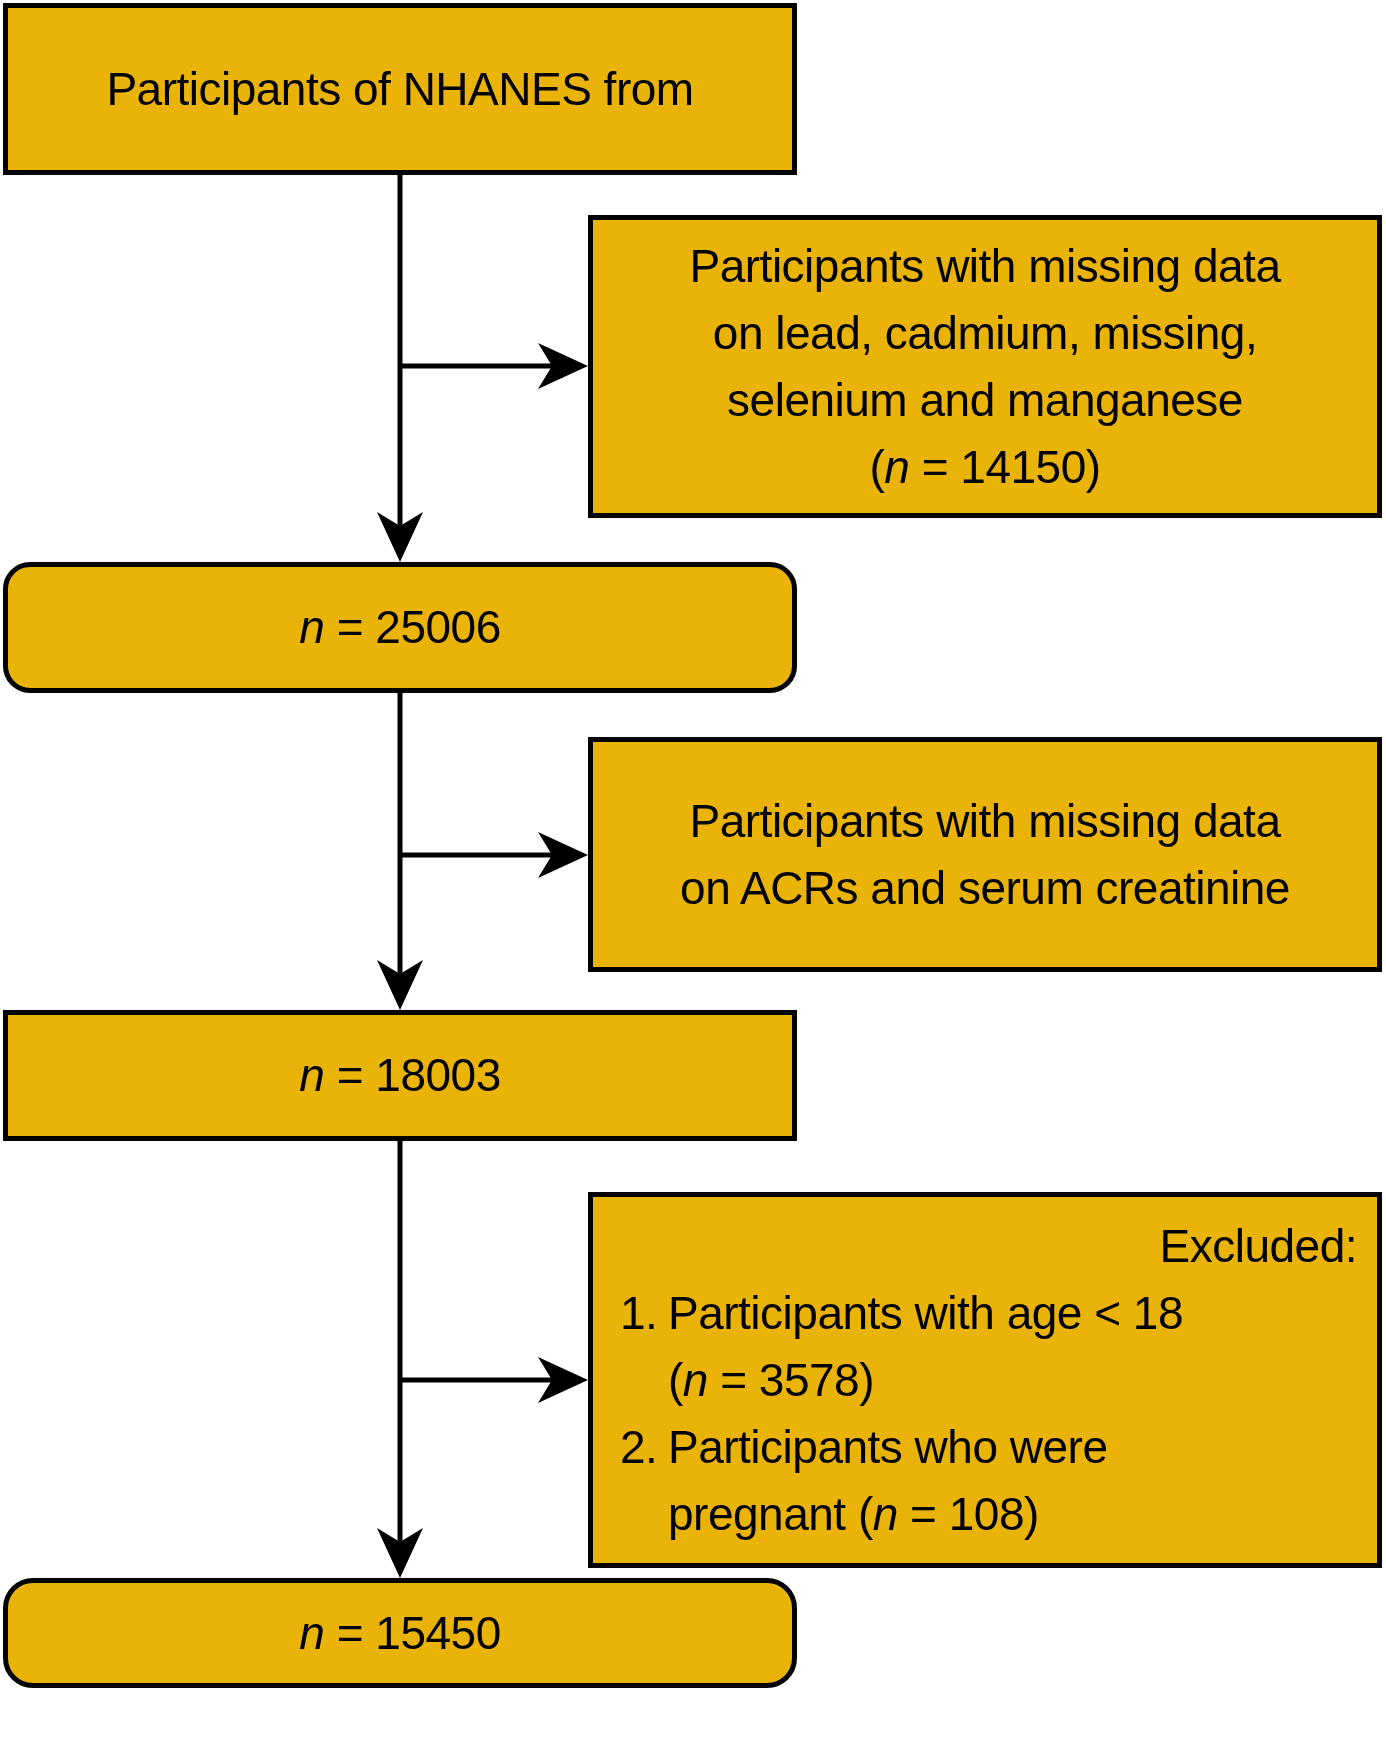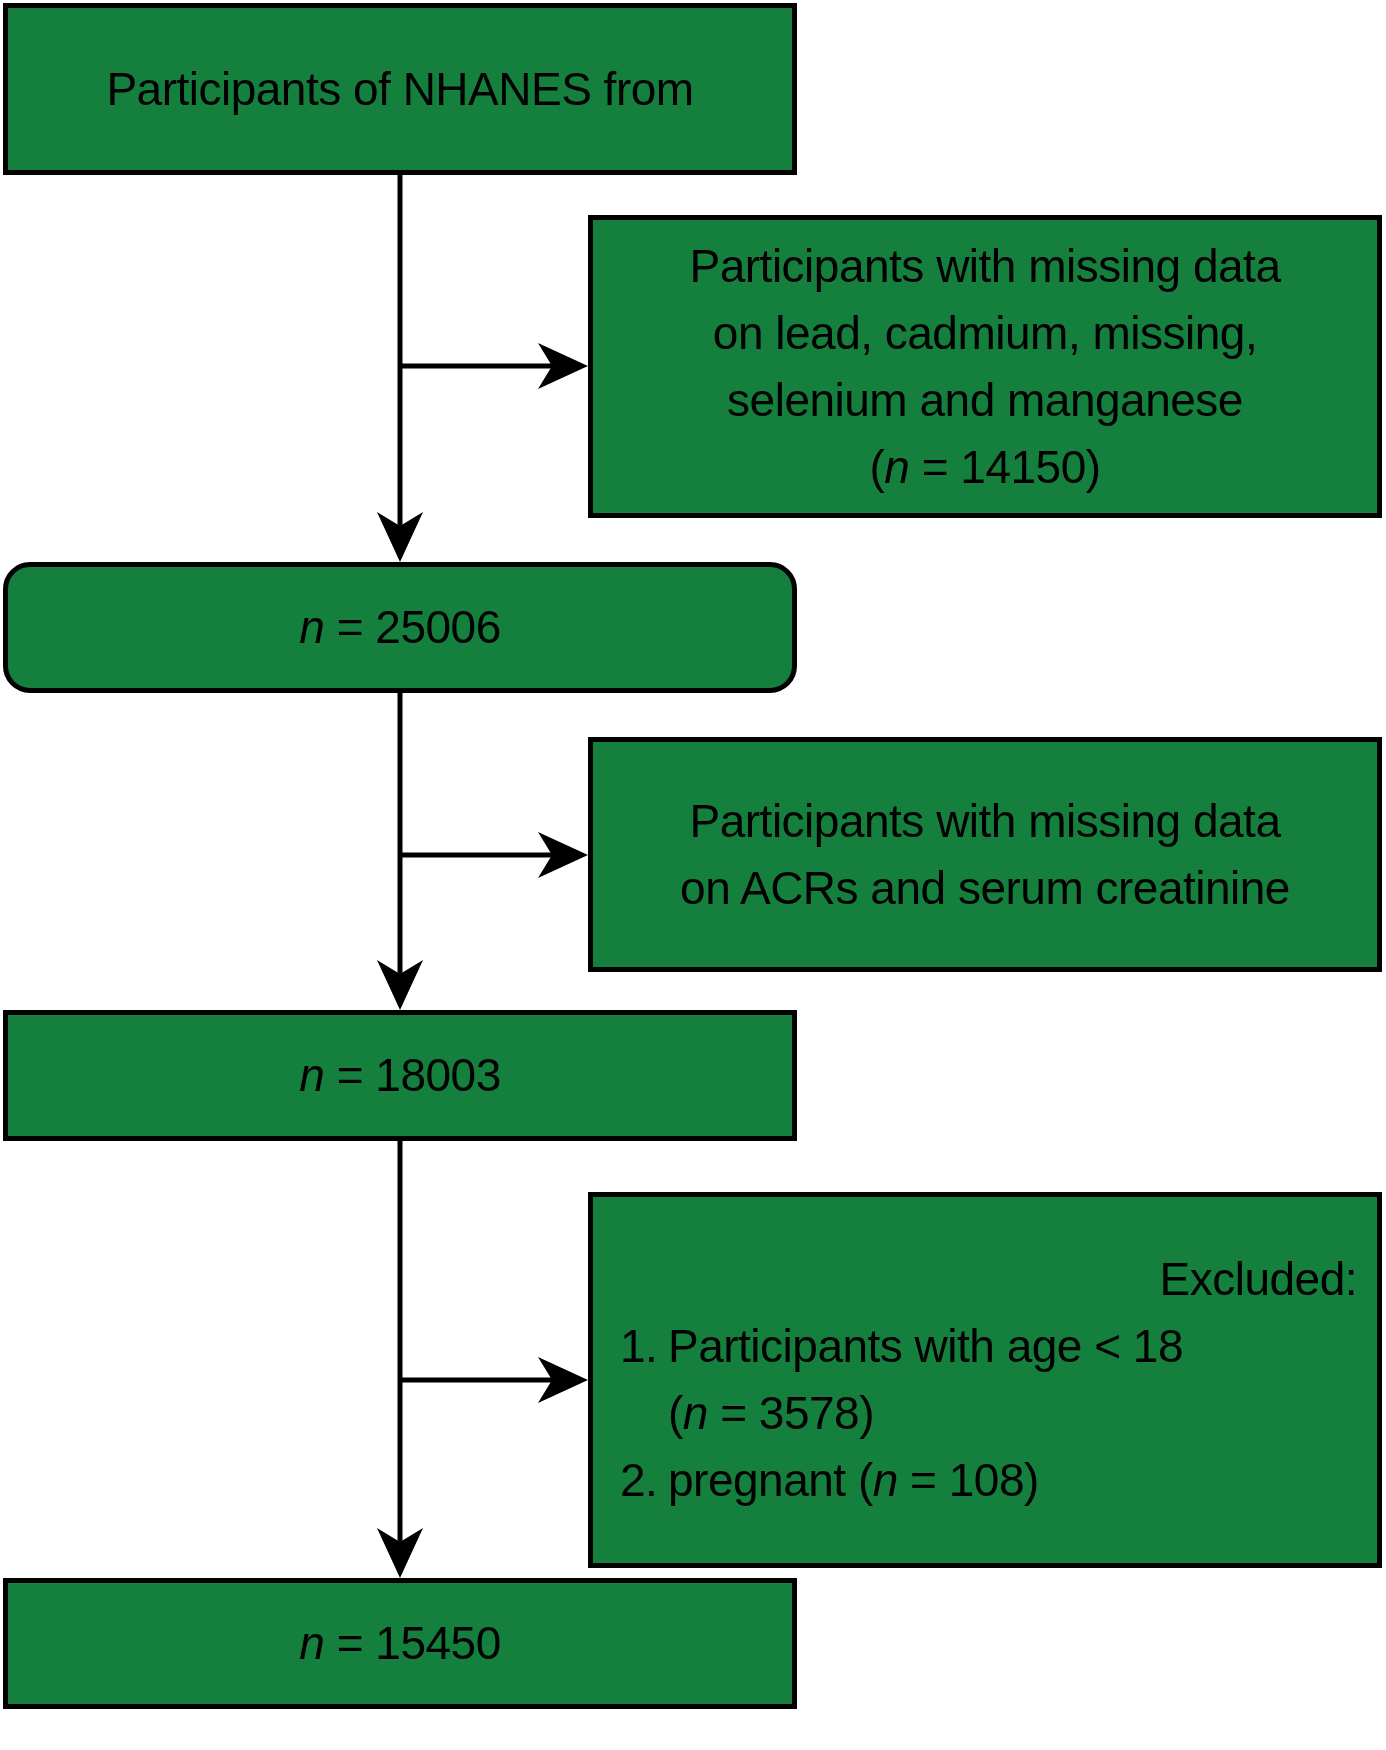--- a/index.html
+++ b/index.html
@@ -23,38 +23,38 @@
     position: absolute;
     left: 0;
     top: 0;
     width: 1386px;
     height: 1750px;
   }
   .box {
     position: absolute;
     box-sizing: border-box;
     border: 5px solid #000000;
-    background: #15803d;
+    background: #eab308;
     display: flex;
     flex-direction: column;
     align-items: center;
     justify-content: center;
     text-align: center;
   }
   .box .line {
     white-space: nowrap;
   }
   .it {
     font-style: italic;
   }
   
   .box-start  { left: 3px;   top: 3px;    width: 794px; height: 172px; }
   .box-n1     { left: 3px;   top: 562px;  width: 794px; height: 131px; border-radius: 27px; }
   .box-n2     { left: 3px;   top: 1010px; width: 794px; height: 131px; }
-  .box-n3     { left: 3px;   top: 1578px; width: 794px; height: 131px; }
+  .box-n3     { left: 3px;   top: 1578px; width: 794px; height: 110px; border-radius: 30px; }
   
   .box-side1  { left: 588px; top: 215px;  width: 794px; height: 303px; }
   .box-side2  { left: 588px; top: 737px;  width: 794px; height: 235px; }
   .box-side3  {
     left: 588px; top: 1192px; width: 794px; height: 376px;
     justify-content: center;
     align-items: stretch;
     text-align: left;
     padding: 6px 20px 6px 27px;
   }
@@ -167,20 +167,23 @@
         </div>
         <div class="line">
           <span>(</span><span class="it">n</span><span> = 3578)</span>
         </div>
       </div>
     </div>
     <div class="excl-item">
       <div class="excl-marker">2.</div>
       <div class="excl-body">
         <div class="line">
+          <span>Participants who were</span>
+        </div>
+        <div class="line">
           <span>pregnant (</span><span class="it">n</span><span> = 108)</span>
         </div>
       </div>
     </div>
   </div>
 
   <div class="box box-n3">
     <div class="line">
       <span class="it">n</span><span> = 15450</span>
     </div>

